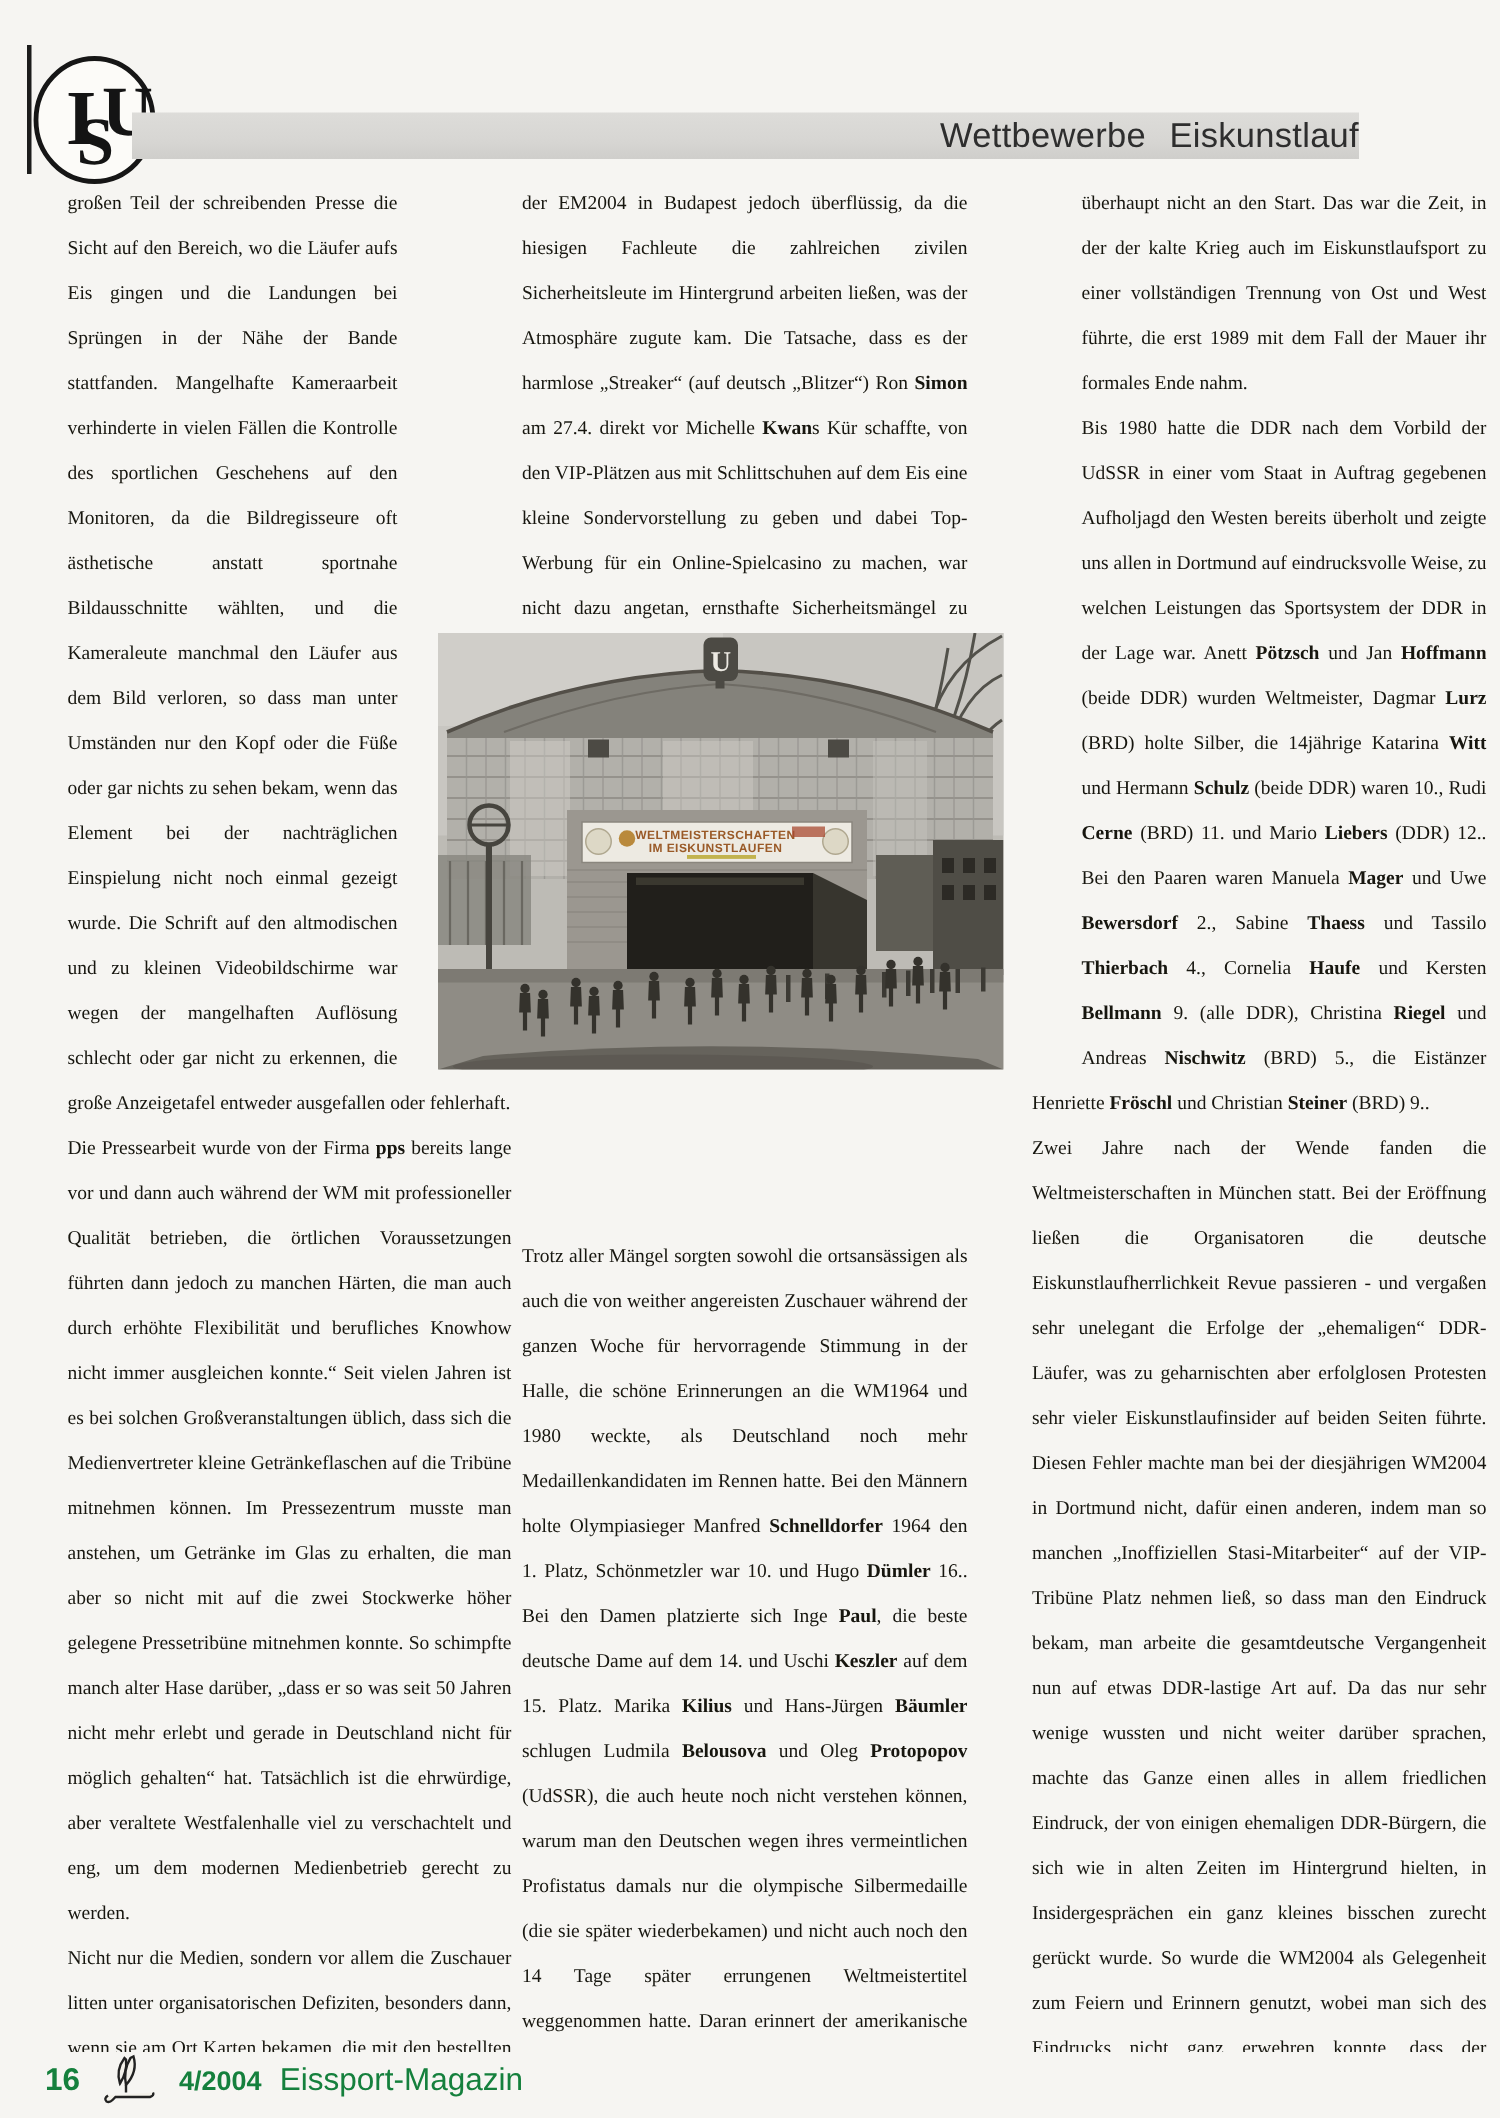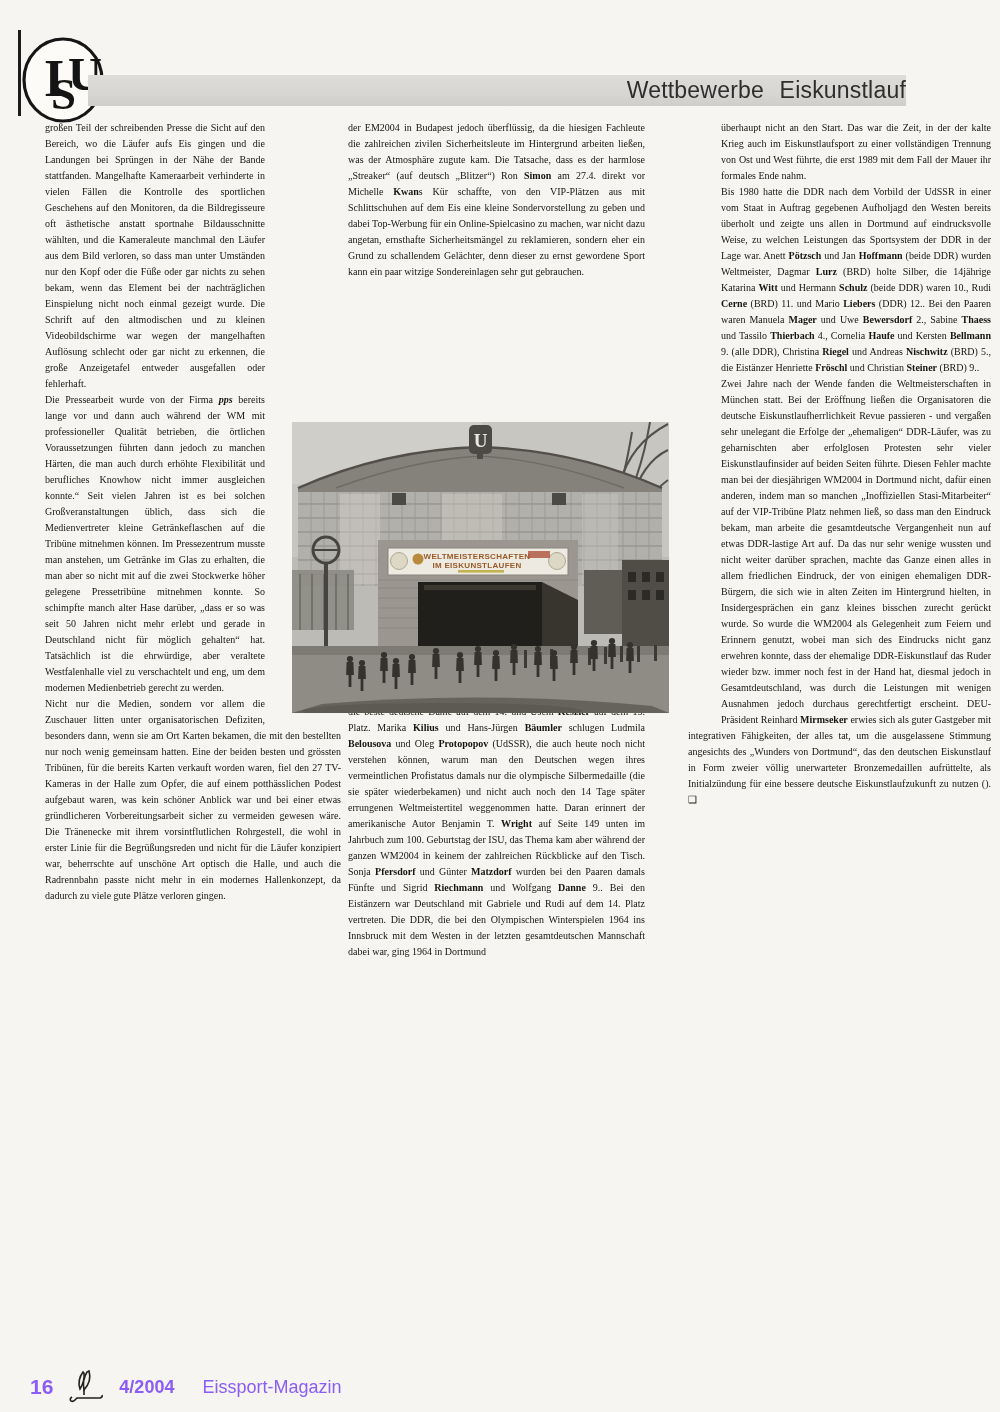--- a/index.html
+++ b/index.html
@@ -19,49 +19,49 @@
     display:flex; align-items:center; justify-content:flex-end;
   }
   .title-bar span {
     font-family:"Liberation Sans","DejaVu Sans",sans-serif;
     font-size:23px; color:#2e2e2e; word-spacing:9px; letter-spacing:0.2px;
   }
 
   
   .col {
     position:absolute; top:120px; height:1248px; overflow:hidden;
-    font-size:10px; line-height:16px; text-align:justify;
+    font-size:13px; line-height:30px; text-align:justify;
   }
   #col1 { left:45px;  width:296px; }
   #col2 { left:348px; width:297px; }
   #col3 { left:688px; width:303px; }
   .para { margin:0; text-align:justify; }
   .bold { font-weight:bold; }
-  .italic { font-style:italic; }
+  .italic { }
   .cut-r { float:right; width:76px; height:294px; margin-top:302px; }
   .cut-l { float:left;  width:33px; height:294px; margin-top:302px; }
   .photo-gap { height:312px; }
 
   
   .photo {
     position:absolute; left:292px; top:422px; width:377px; height:291px;
     z-index:3; background:#bdbbb5;
   }
   .photo svg { display:block; width:100%; height:100%; }
 
   
   .footer {
     position:absolute; left:30px; top:1366px; height:42px;
     display:flex; align-items:center;
-    font-family:"Liberation Sans","DejaVu Sans",sans-serif; color:#8b5cf6;
+    font-family:"Liberation Sans","DejaVu Sans",sans-serif; color:#15803d;
   }
   .page-num { font-size:21px; font-weight:bold; margin-right:14px; }
   .footer-icon { width:42px; height:38px; margin-right:10px; }
-  .issue { font-size:18px; font-weight:bold; margin-right:28px; }
-  .magazine { font-size:18px; }
+  .issue { font-size:18px; font-weight:bold; margin-right:12px; }
+  .magazine { font-size:21px; }
 </style>
 </head>
 <body>
 
 <div id="page">
 
   <div class="edge-mark"></div>
 
   <div class="isu-logo">
     <svg viewBox="0 0 86 88">

